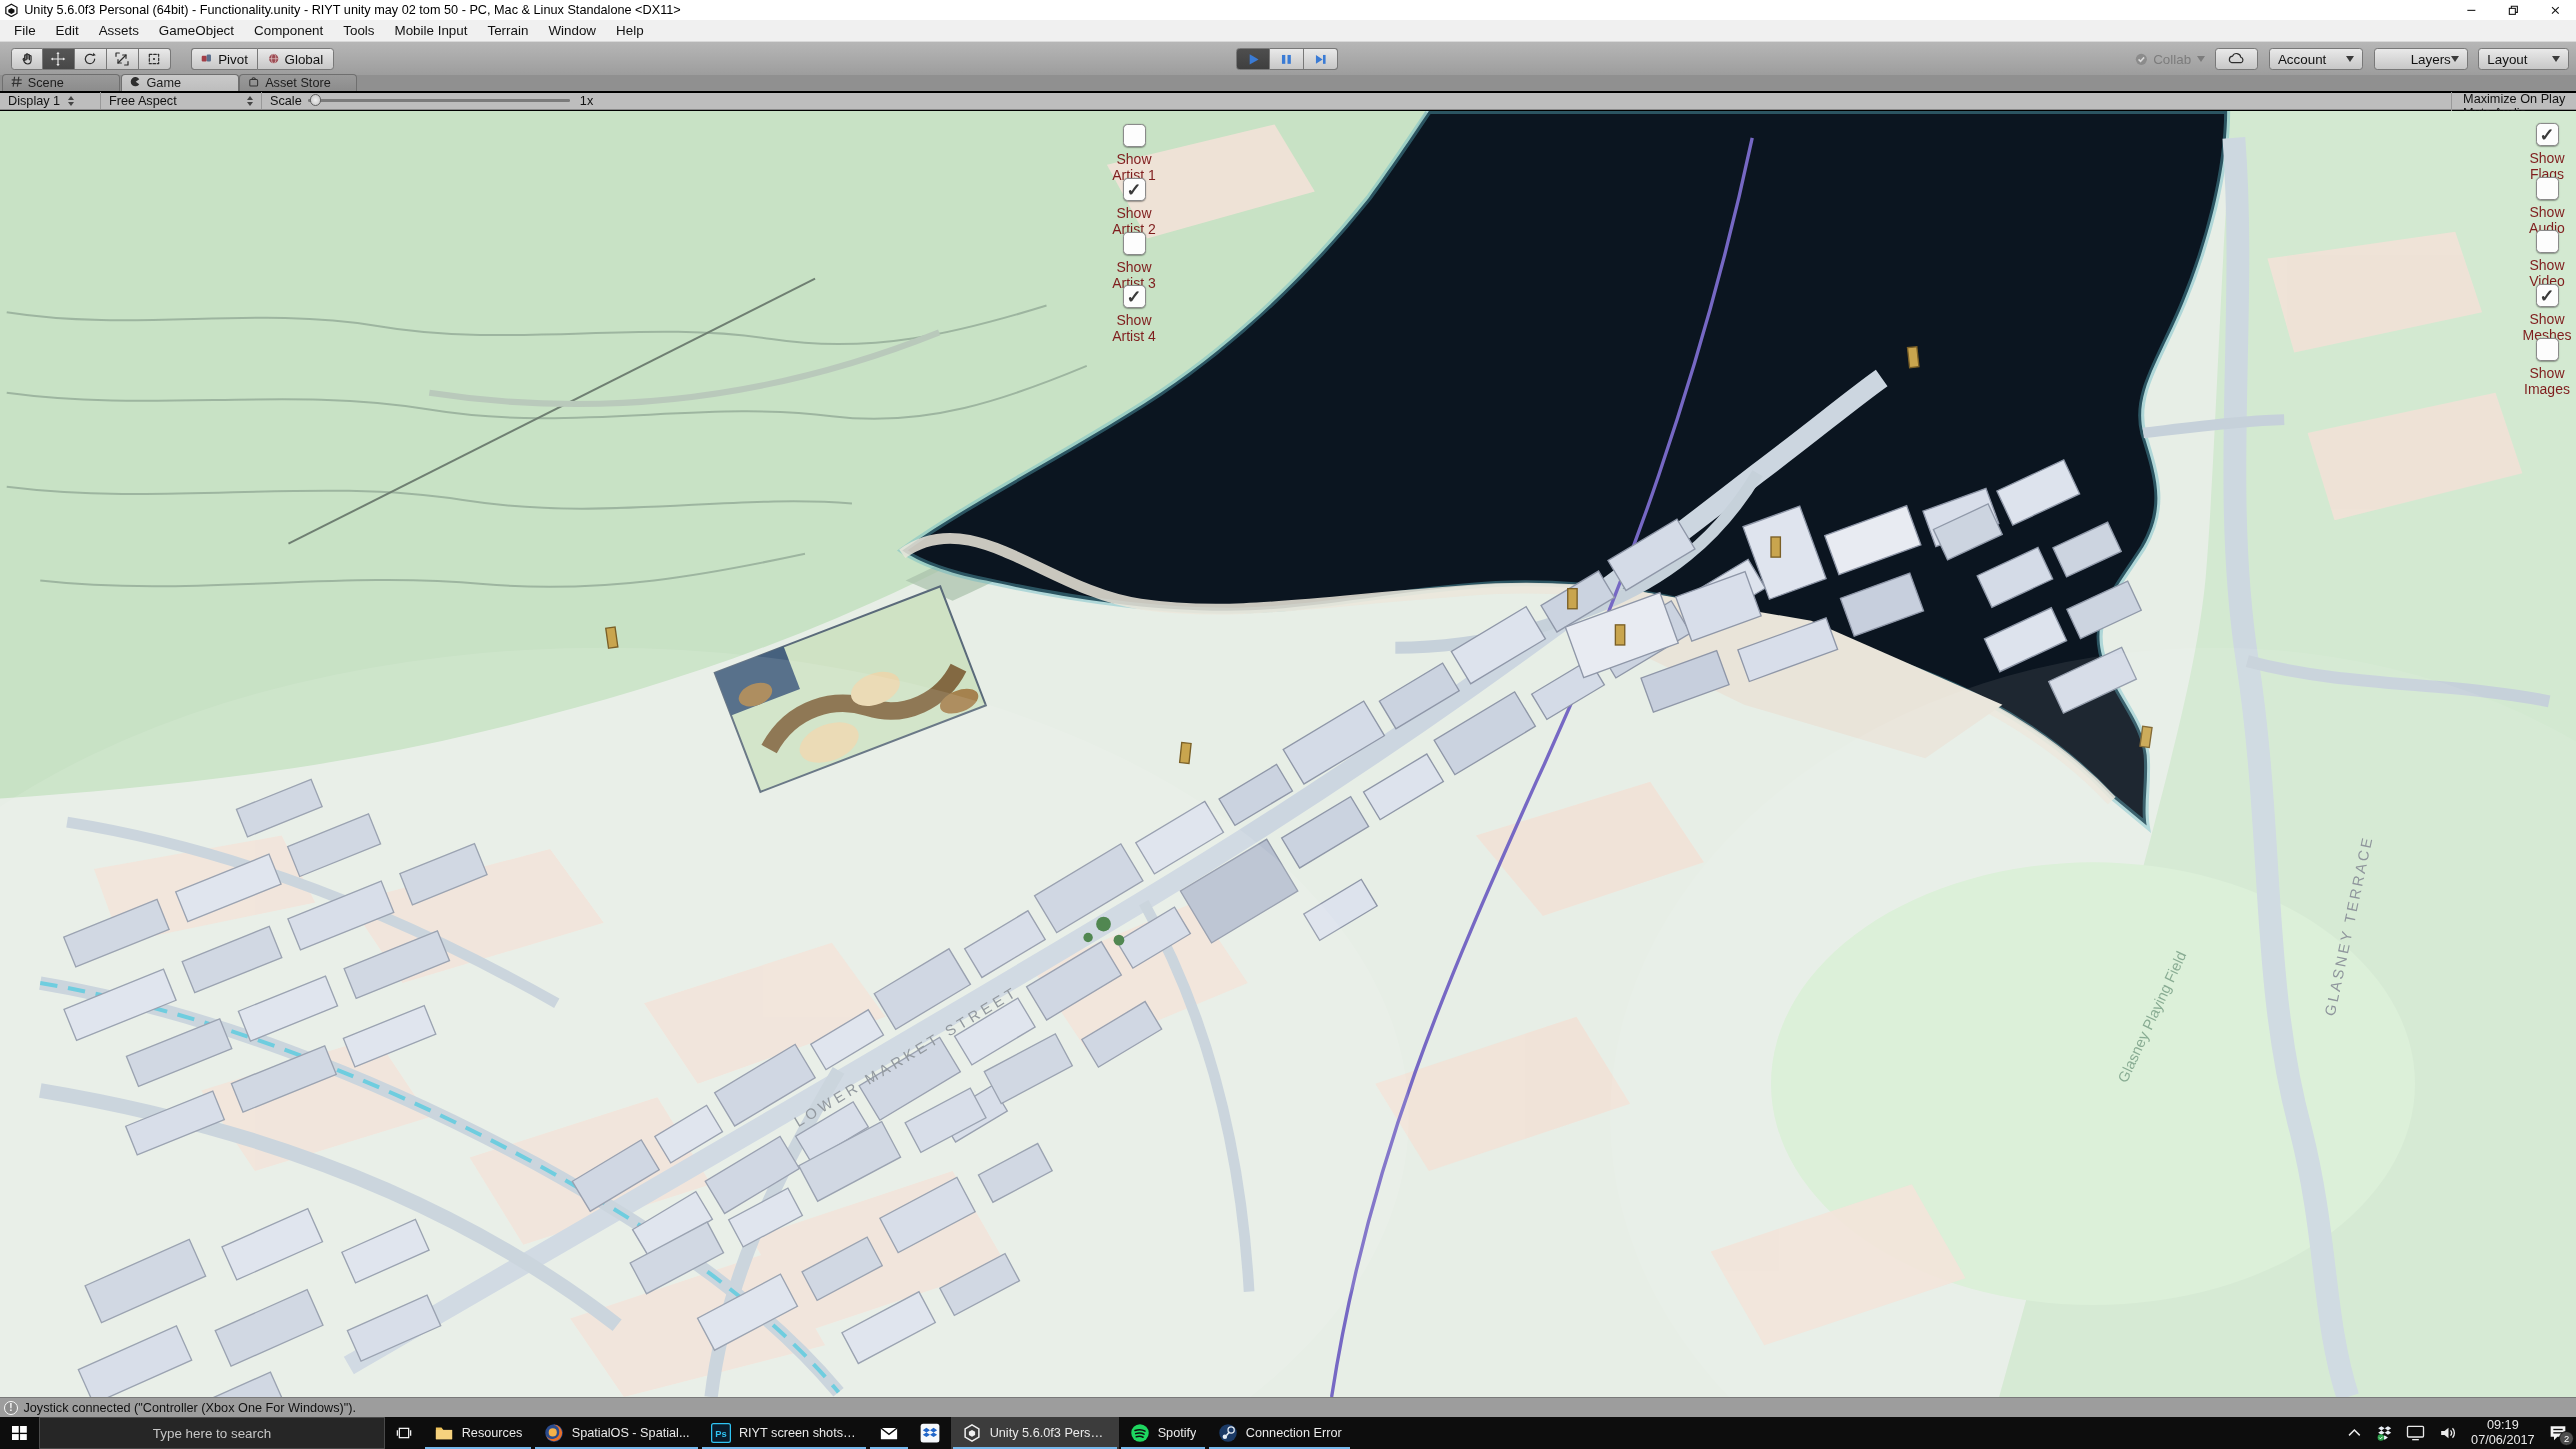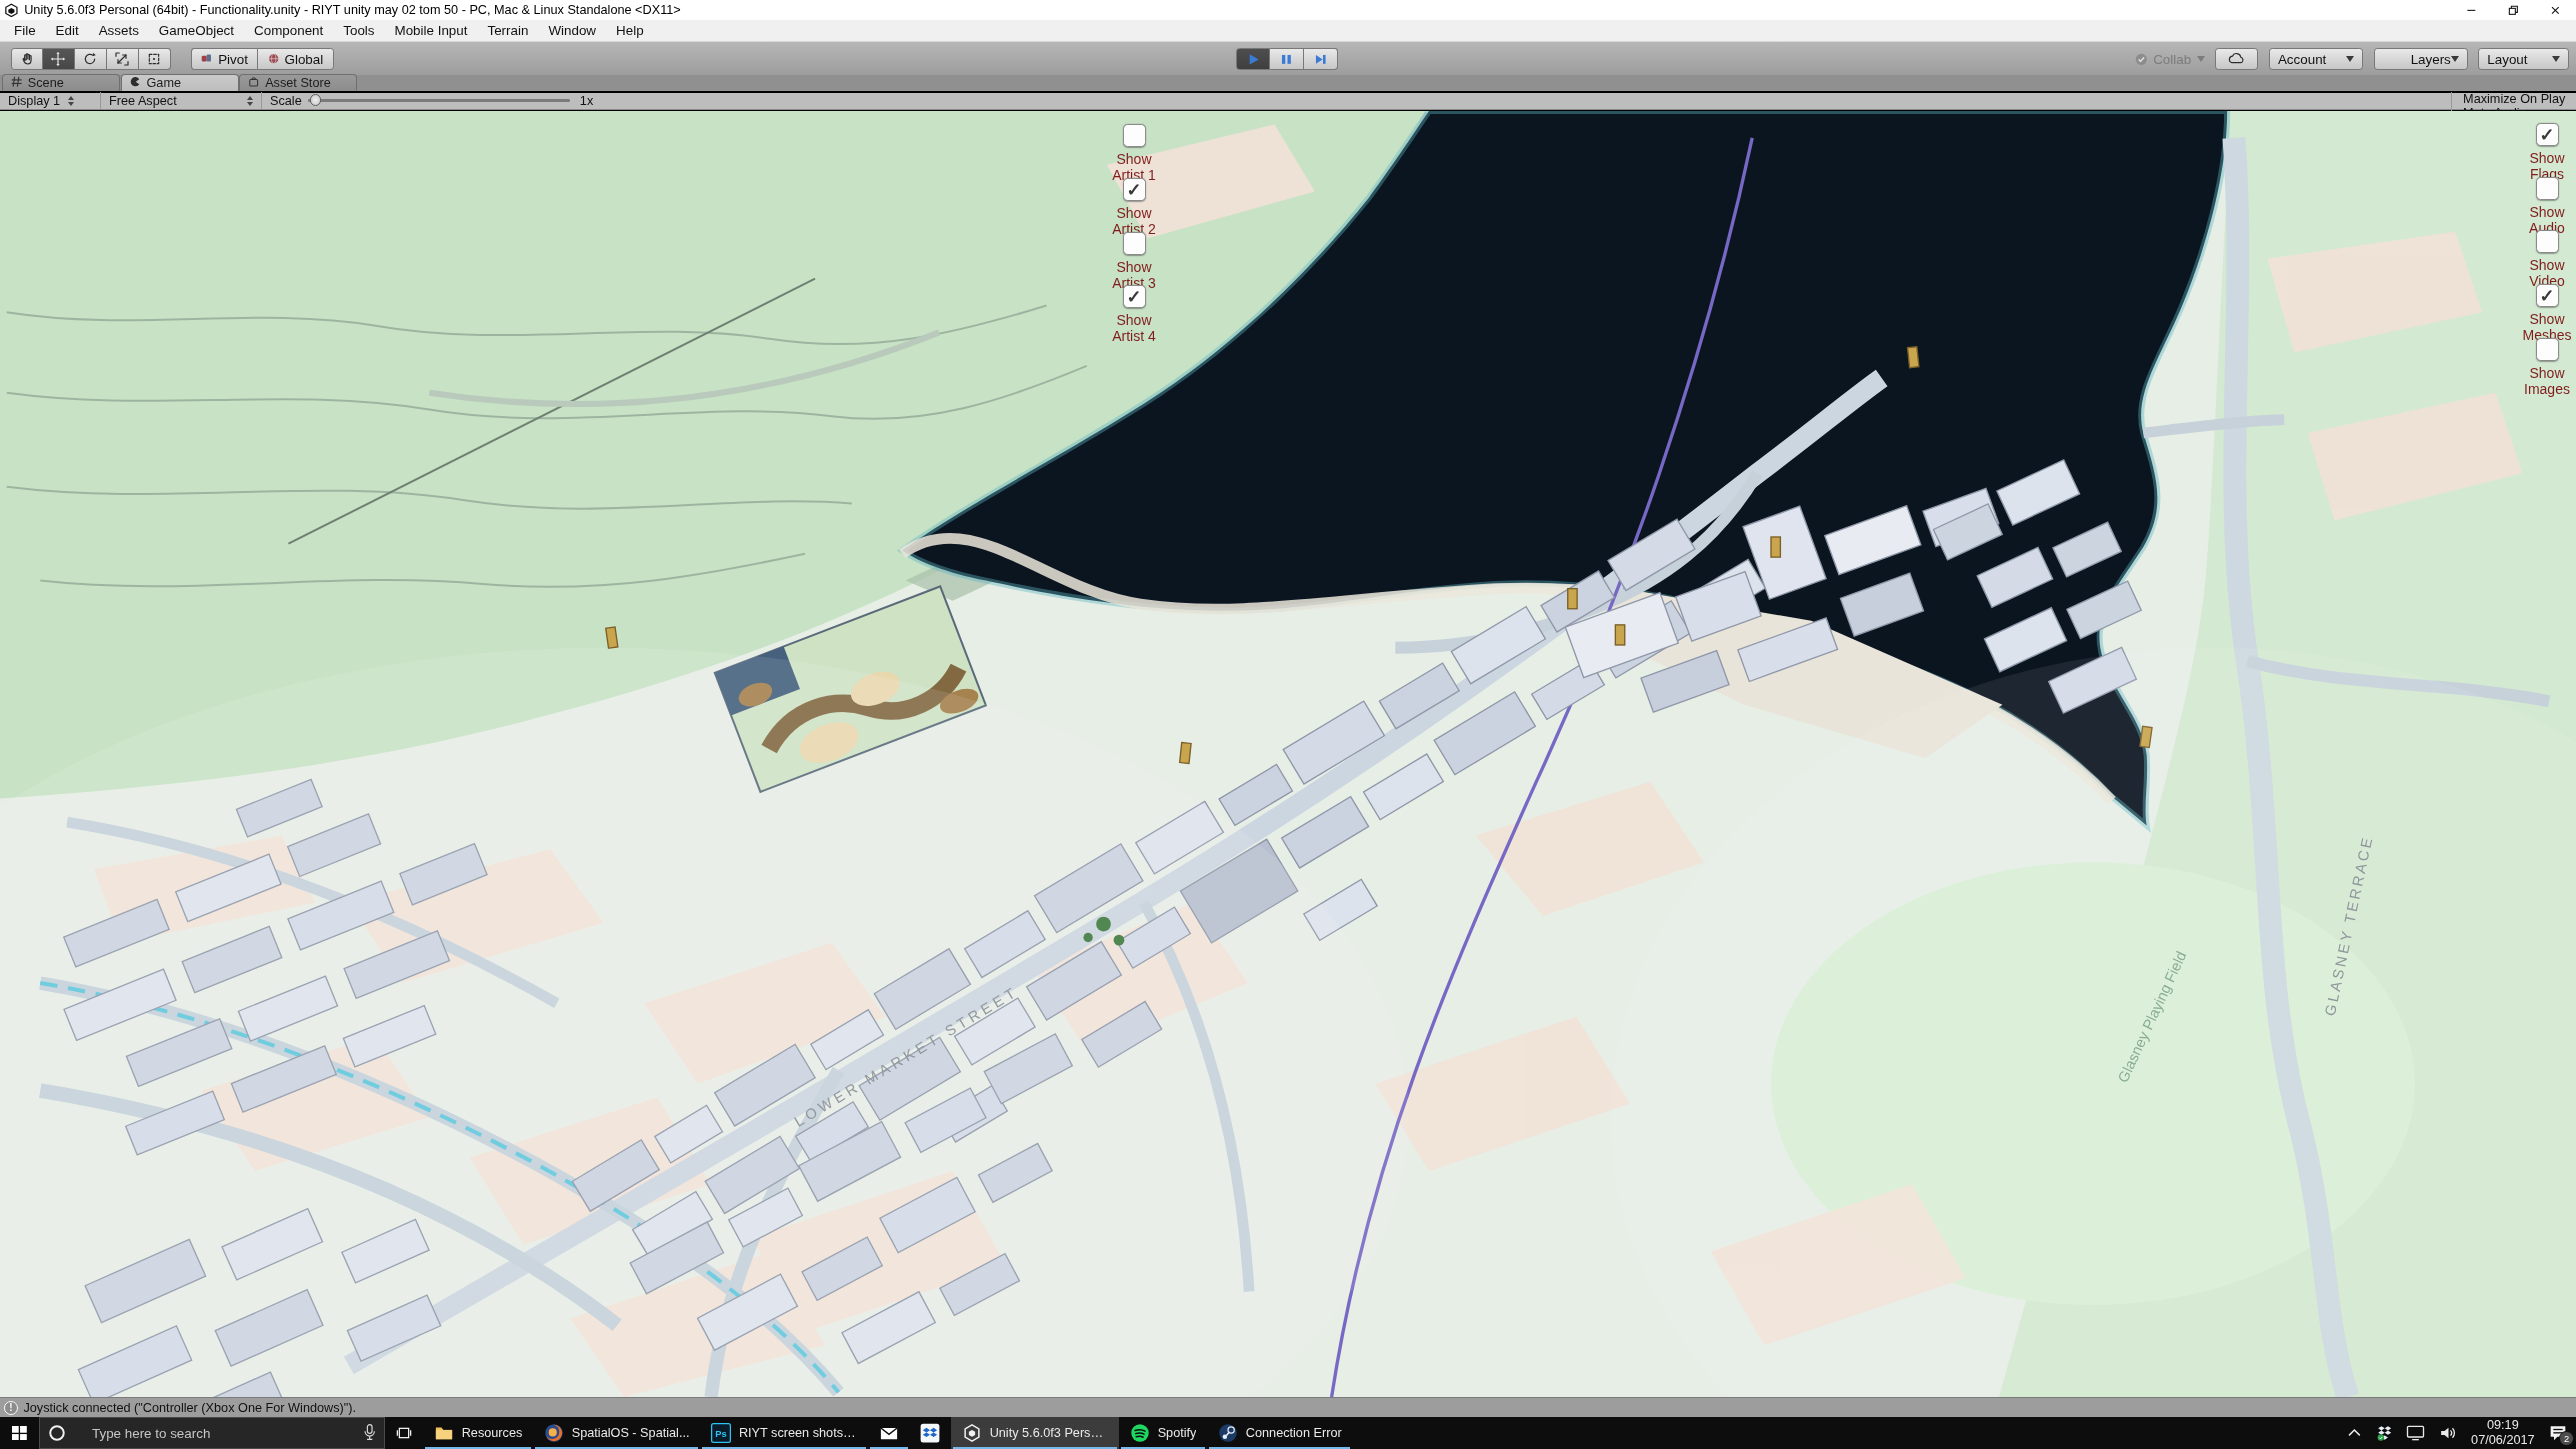--- a/index.html
+++ b/index.html
@@ -91,21 +91,21 @@
   .infoicon { width:14px; height:14px; border:1.3px solid #fafafa; border-radius:50%; color:#fafafa;
               display:flex; align-items:center; justify-content:center; font-size:10px; font-weight:bold;
               margin:0 5.4px 0 4px; background:#8c8c8c; }
 
   
   #taskbar { position:absolute; top:1417px; left:0; width:2576px; height:32px; background:#0d0d0d;
              display:flex; align-items:stretch; color:#eaeaea; }
   .tb { display:flex; align-items:center; justify-content:center; }
   #startbtn { width:39px; }
   #searchbox { width:346px; background:#262626; border:0.7px solid #4a4a4a; display:flex; align-items:center;
-               font-size:13.4px; color:#c6c6c6; gap:26px; padding:0 8px; }
+               font-size:13.4px; color:#c6c6c6; gap:26px; padding:0 8px;flex-direction:column; }
   #searchbox .mic { margin-left:auto; }
   #taskview { width:38px; }
   .app { display:flex; align-items:center; gap:8px; padding:0 10.7px; position:relative; font-size:12.7px;
          max-width:168px; white-space:nowrap; }
   .app.open::after { content:''; position:absolute; left:2px; right:2px; bottom:0; height:2px; background:#76b9ed; }
   .app.active { background:#3c3c3c; }
   .app .lbl { overflow:hidden; text-overflow:ellipsis; max-width:121px; }
   .appico { width:20px; height:20px; flex:0 0 20px; }
   #tray { margin-left:auto; display:flex; align-items:center; gap:13.4px; padding-right:8px; }
   #clock { text-align:center; font-size:12.7px; line-height:1.2; }

